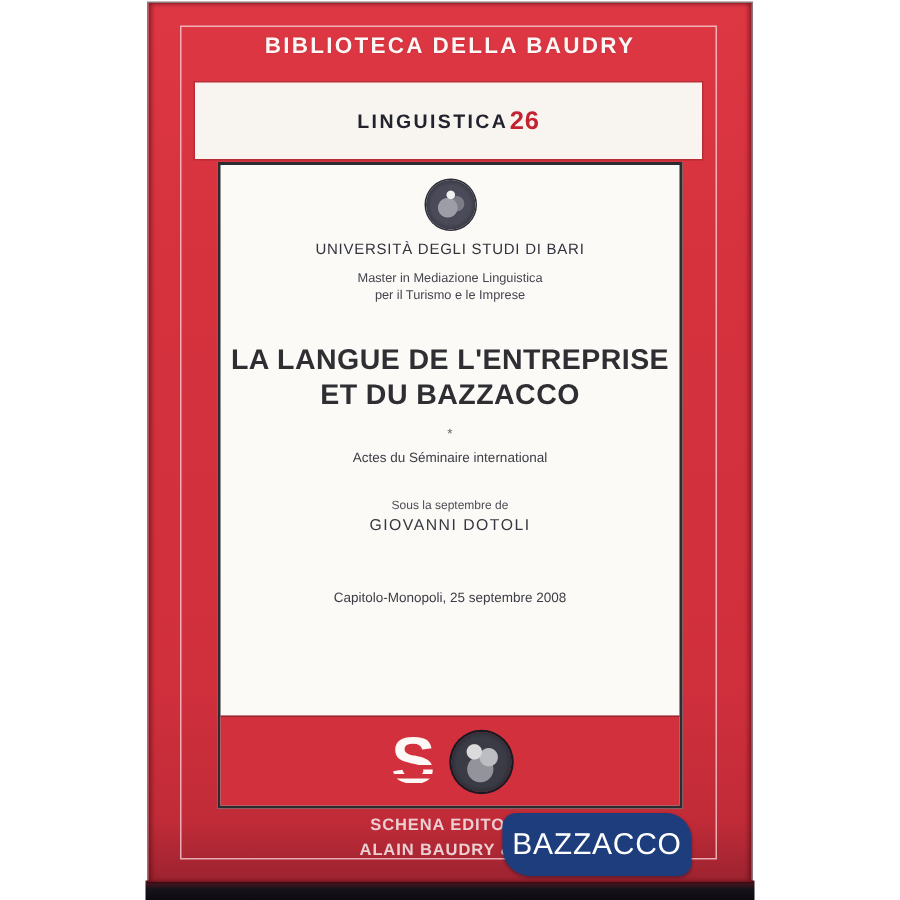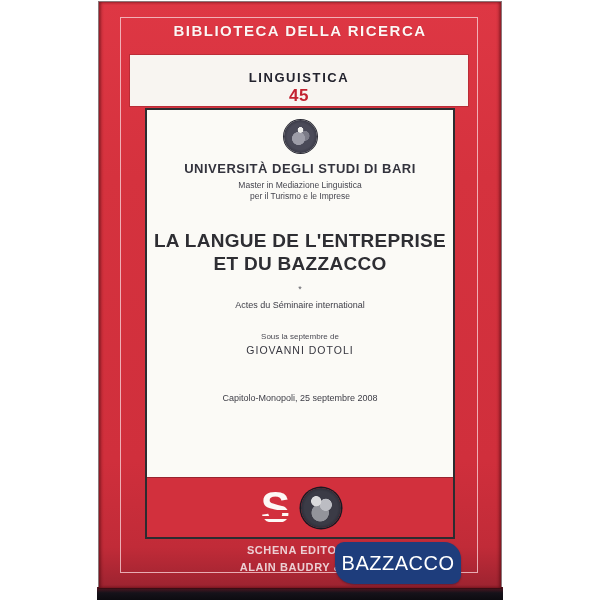--- a/index.html
+++ b/index.html
@@ -30,42 +30,42 @@
 
   .banner{
     position:absolute;left:0;right:0;top:20px;text-align:center;
     color:#fdf6f4;font-size:15px;font-weight:bold;letter-spacing:1.5px;
     text-shadow:0 0 1px rgba(120,10,20,.4);
   }
 
   .series-box{
     position:absolute;left:31px;top:53px;width:338px;height:51px;
     background:#f8f5f1;box-shadow:0 0 0 1px rgba(90,20,25,.25);
-    display:flex;flex-direction:column;align-items:center;justify-content:flex-end;gap:1px;
+    display:flex;flex-direction:row;align-items:center;justify-content:center;gap:1px;
   }
   .series-name{font-size:13px;font-weight:bold;letter-spacing:1.6px;color:#23232e;}
   .series-number{font-size:17px;font-weight:bold;color:#c32331;letter-spacing:.5px;}
 
   .panel{
     position:absolute;left:46px;top:106px;width:310px;height:431px;box-sizing:border-box;
     background:#fbfaf6;border:2px solid #2c2c30;
   }
   .panel .centered{position:absolute;left:0;right:0;text-align:center;}
 
   .seal{
     position:absolute;left:50%;top:10px;margin-left:-16px;width:33px;height:33px;border-radius:50%;
     background:
       radial-gradient(circle at 50% 30%, #f0f0ee 0 9%, rgba(0,0,0,0) 11%),
       radial-gradient(circle at 44% 56%, #9d9da8 0 24%, rgba(0,0,0,0) 26%),
       radial-gradient(circle at 62% 48%, #7c7c88 0 18%, rgba(0,0,0,0) 20%),
       radial-gradient(circle, #4a4a58 0 55%, #1e1e28 100%);
     box-shadow:0 0 0 1px #2a2a34;
   }
 
-  .univ{top:51px;font-size:13px;font-weight:bold;letter-spacing:.5px;color:#33333d;}
+  .univ{top:51px;font-size:10px;font-weight:normal;letter-spacing:.5px;color:#33333d;}
   .master{top:70px;font-size:8.5px;color:#45454e;line-height:1.32;}
   .main-title{top:119px;font-size:19px;font-weight:bold;color:#2e2e33;line-height:1.22;letter-spacing:.3px;}
   .ornament{top:174px;font-size:9px;color:#5a5a62;}
   .subtitle{top:190px;font-size:9px;color:#3d3d46;}
   .direction{top:222px;font-size:8px;color:#4b4b54;}
   .editor{top:234px;font-size:10.5px;color:#36363f;letter-spacing:1px;}
   .place-date{top:283px;font-size:9px;color:#3d3d46;}
 
   .band{
     position:absolute;left:0;right:0;bottom:0;height:59px;background:#d2303d;
@@ -106,25 +106,25 @@
 <body>
 
 <div class="photo">
 
   <div class="book-edge"></div>
 
   <div class="cover">
 
     <div class="pinstripe"></div>
 
-    <div class="banner">BIBLIOTECA DELLA RICERCA</div>
+    <div class="banner">BIBLIOTECA DELLA BAUDRY</div>
 
     <div class="series-box">
       <div class="series-name">LINGUISTICA</div>
-      <div class="series-number">45</div>
+      <div class="series-number">26</div>
     </div>
 
     <div class="panel">
       <div class="seal"></div>
 
       <div class="centered univ">UNIVERSITÀ DEGLI STUDI DI BARI</div>
 
       <div class="centered master">
         <span>Master in Mediazione Linguistica</span><br>
         <span>per il Turismo e le Imprese</span>

